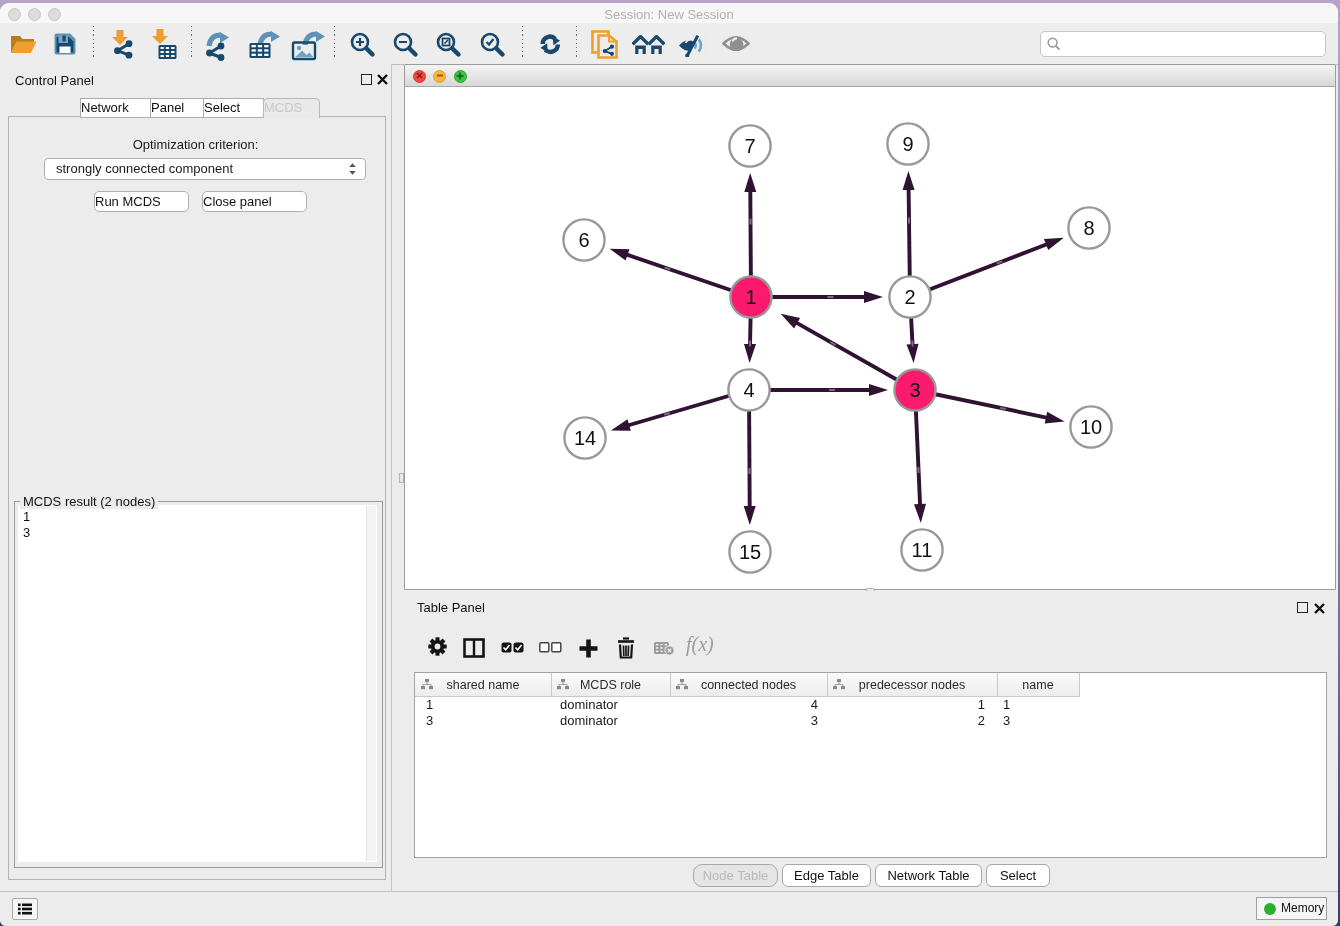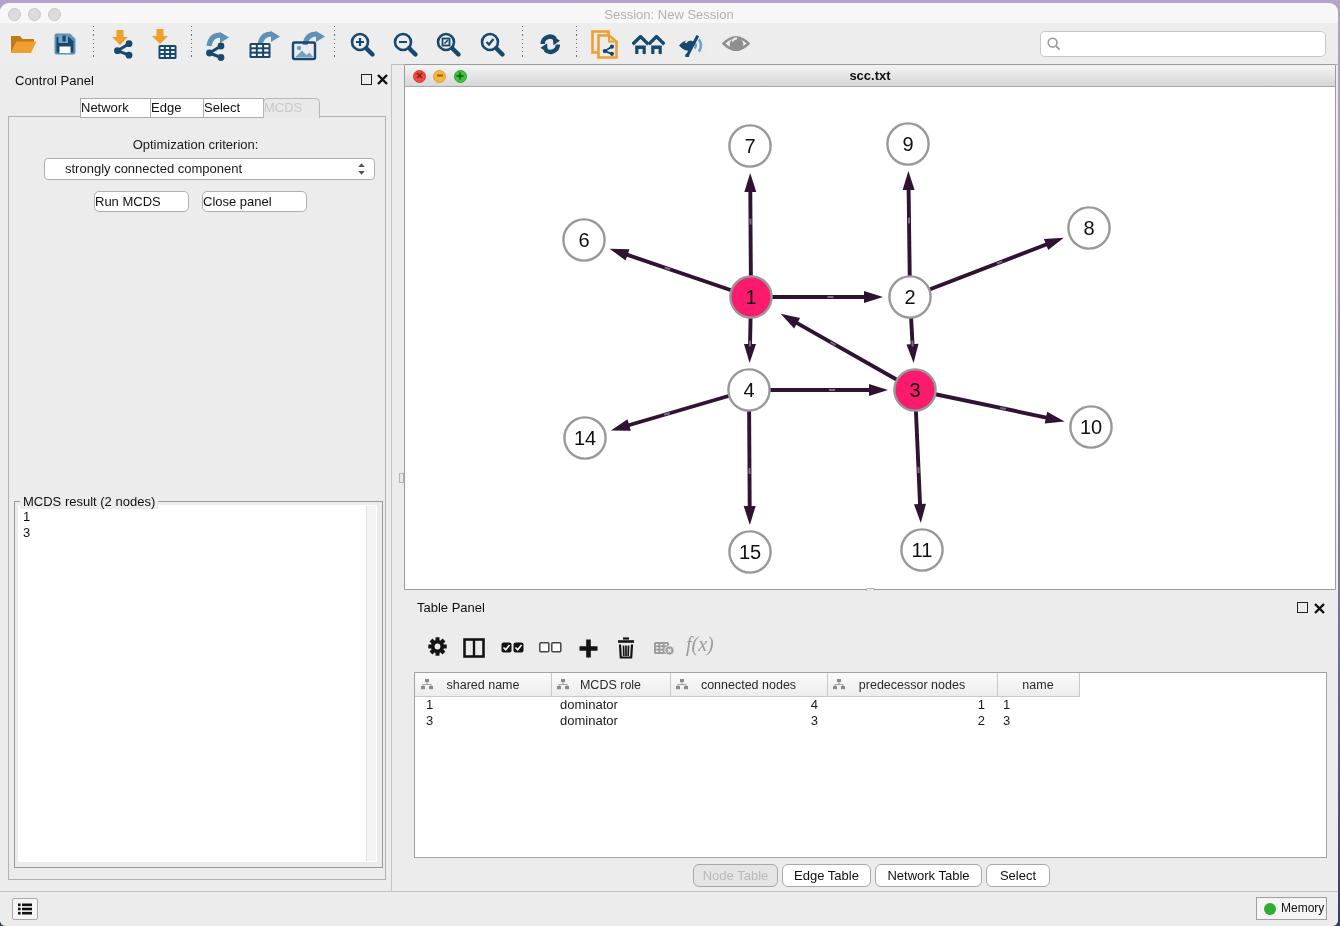--- a/index.html
+++ b/index.html
@@ -19,21 +19,21 @@
 #cpanel{left:0;top:61px;width:391px;height:827px;background:#ececec;border-right:1px solid #c3c3c3;}
 #cphead{left:15px;top:9px;font-size:13px;color:#111;}
 .winbtn-sq{width:9px;height:9px;border:1.6px solid #222;top:13px;}
 .tabs{display:flex;}
 .tab{background:#fff;border:1px solid #acacac;color:#111;font-size:13px;height:18px;line-height:18px;
  text-align:left;margin-right:-1px;position:relative;}
 .tab.sel{background:#e9e9e9;color:#c8c8c8;border-radius:5px 5px 0 0;border-color:#b7b7b7;border-bottom:none;height:19px;z-index:3;}
 #cpborder{left:8px;top:52px;width:376px;height:762px;border:1px solid #b2b2b2;background:#ececec;}
 #optlabel{left:0;top:73px;width:391px;text-align:center;font-size:13px;color:#1a1a1a;}
 #combo{left:44px;top:94px;width:309px;height:20px;background:#fff;border:1px solid #b0b0b0;border-radius:4px;
- font-size:13px;color:#1a1a1a;line-height:20px;padding-left:20px;}
+ font-size:13px;color:#1a1a1a;line-height:20px;padding-left:11px;}
 .btn{background:#fff;border:1px solid #b0b0b0;border-radius:5px;font-size:13px;color:#111;
  height:19px;line-height:19px;top:127px;}
 #grpbox{left:14px;top:437px;width:367px;height:365px;border:1px solid #9a9a9a;}
 #grplabel{left:20px;top:430px;background:#ececec;padding:0 3px;font-size:13px;color:#111;}
 #grpwhite{left:3px;top:3px;width:359px;height:357px;background:#fff;}
 #grpscroll{right:1px;top:1px;width:9px;height:355px;background:#f4f4f4;border-left:1px solid #e2e2e2;}
 
 #netwin{left:404px;top:61px;width:930px;height:524px;background:#fff;border:1px solid #9b9b9b;border-radius:2px 2px 0 0;}
 #nettitle{left:0;top:0;width:930px;height:21px;background:linear-gradient(#f4f4f4,#d7d7d7);border-bottom:1px solid #a8a8a8;border-radius:2px 2px 0 0;}
 .tl{width:11px;height:11px;border-radius:50%;top:4.5px;}
@@ -42,21 +42,21 @@
 #tpanel{left:392px;top:588px;width:946px;height:300px;background:#ececec;}
 #tphead{left:25px;top:9px;font-size:13px;color:#111;}
 #ttable{left:22px;top:81px;width:911px;height:184px;background:#fff;border:1px solid #a2a2a2;}
 #thead{left:0;top:0;width:664px;height:23px;background:linear-gradient(#fbfbfb,#ececec);border-bottom:1px solid #c9c9c9;border-right:1px solid #c9c9c9;}
 .hsep{width:0;height:23px;border-left:1px solid #c9c9c9;top:0;}
 .hlabel{top:5px;font-size:12.5px;color:#2b2b2b;text-align:center;}
 .cell{font-size:13px;color:#1a1a1a;}
 .btabs{display:flex;}
 .btab{background:#fff;border:1px solid #a8a8a8;color:#111;font-size:13px;height:21px;line-height:21px;
  text-align:center;margin-right:4px;border-radius:6px;}
-.btab.sel{background:#e5e5e5;color:#b9b9b9;z-index:2;}
+.btab.sel{background:#e5e5e5;color:#b9b9b9;z-index:2;border-radius:9px;}
 
 #statussep{left:0;top:888px;width:1338px;height:0;border-top:1px solid #c2c2c2;}
 #statusbar{left:0;top:889px;width:1338px;height:34px;background:#ececec;}
 #listbtn{left:12px;top:6px;width:24px;height:20px;background:#f6f6f6;border:1px solid #a9a9a9;border-radius:2px;}
 #membtn{left:1256px;top:5px;width:69px;height:21px;background:#f5f5f5;border:1px solid #9f9f9f;border-radius:0;font-size:12px;color:#111;}
 </style>
 </head>
 <body>
 <div id="win">
   <div id="titlebar" class="abs"></div>
@@ -207,21 +207,21 @@
   </div>
   <div id="cpanel" class="abs">
     <div id="cphead" class="abs">Control Panel</div>
     <div class="abs winbtn-sq" style="left:361px;top:10px;"></div>
     <svg class="abs" style="left:376px;top:9px" width="13" height="13" viewBox="0 0 13 13">
         <path d="M2 2 L11 11 M11 2 L2 11" stroke="#111" stroke-width="2.4"></path>
       </svg>
     <div id="cpborder" class="abs"></div>
     <div class="abs tabs" style="left:80px;top:34px;">
       <div class="tab" style="width:69px;">Network</div>
-      <div class="tab" style="width:52px;">Edge</div>
+      <div class="tab" style="width:52px;">Panel</div>
       <div class="tab" style="width:59px;">Select</div>
       <div class="tab sel" style="width:55px;">MCDS</div>
     </div>
     <div id="optlabel" class="abs">Optimization criterion:</div>
     <div id="combo" class="abs">strongly connected component
       <svg class="abs" style="right:8px;top:3px" width="9" height="14" viewBox="0 0 9 14">
           <path d="M1.2 5 L4.5 1.2 L7.8 5 Z M1.2 9 L4.5 12.8 L7.8 9 Z" fill="#555"></path>
         </svg>
     </div>
     <div class="abs btn" style="left:94px;width:93px;">Run MCDS</div>
@@ -229,21 +229,20 @@
     <div id="grpbox" class="abs">
       <div id="grpwhite" class="abs">
         <div class="abs" style="left:5px;top:4px;font-size:13px;color:#111;line-height:16px;">1<br>3</div>
         <div id="grpscroll" class="abs"></div>
       </div>
     </div>
     <div id="grplabel" class="abs">MCDS result (2 nodes)</div>
   </div>
   <div id="netwin" class="abs">
     <div id="nettitle" class="abs"></div>
-    <div id="netname" class="abs">scc.txt</div>
     <div class="abs tl" style="left:8px;background:#ee4b40;border:1px solid #d63a30;"></div>
     <svg class="abs" style="left:10.5px;top:7px" width="7" height="7" viewBox="0 0 7 7">
         <path d="M1 1 L6 6 M6 1 L1 6" stroke="#8c1d15" stroke-width="1.6"></path>
       </svg>
     <div class="abs tl" style="left:28px;background:#f5b63b;border:1px solid #dfa02a;"></div>
     <svg class="abs" style="left:30.5px;top:7px" width="8" height="7" viewBox="0 0 8 7">
         <path d="M1 3.5 H7" stroke="#985f10" stroke-width="1.8"></path>
       </svg>
     <div class="abs tl" style="left:48.5px;background:#3dc43e;border:1px solid #2aa42c;"></div>
     <svg class="abs" style="left:50.5px;top:6.5px" width="8" height="8" viewBox="0 0 8 8">

